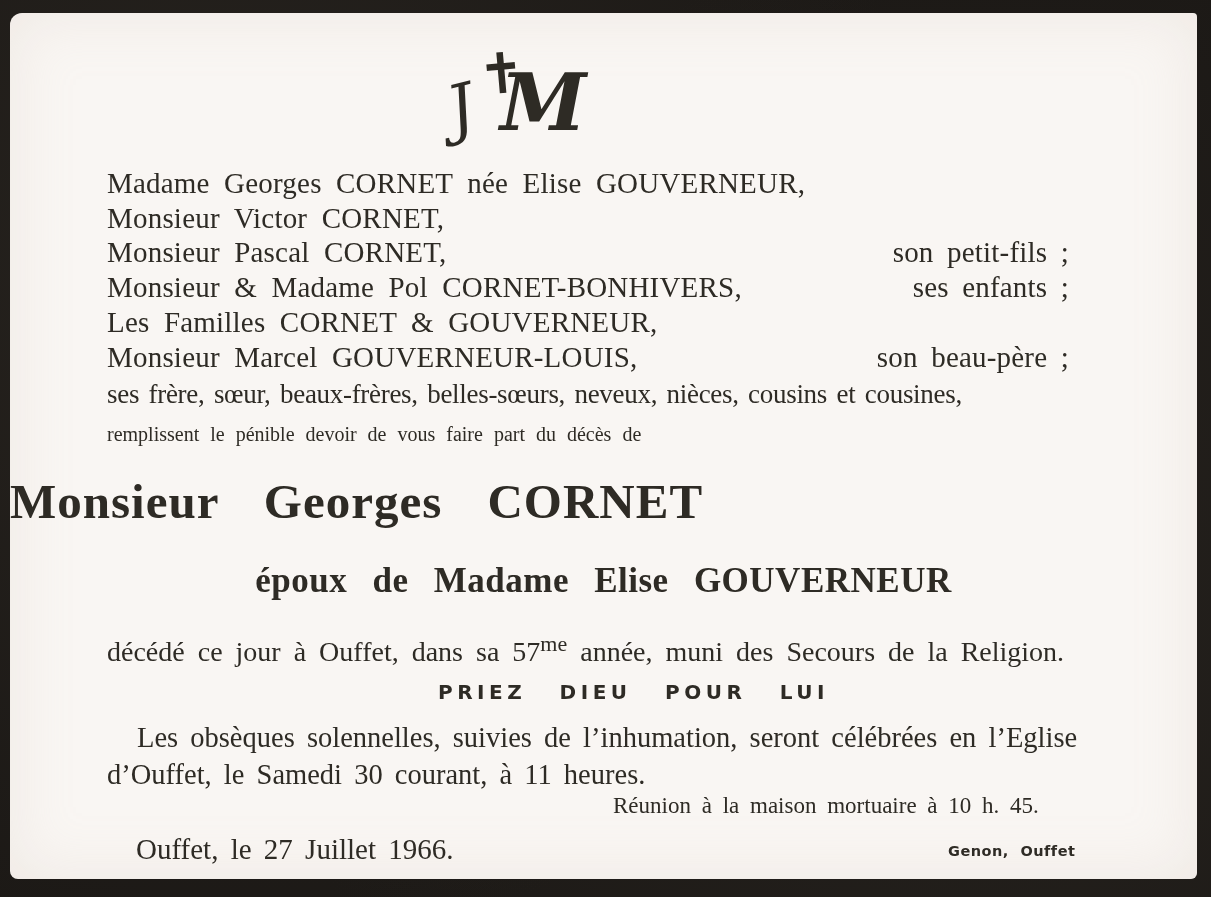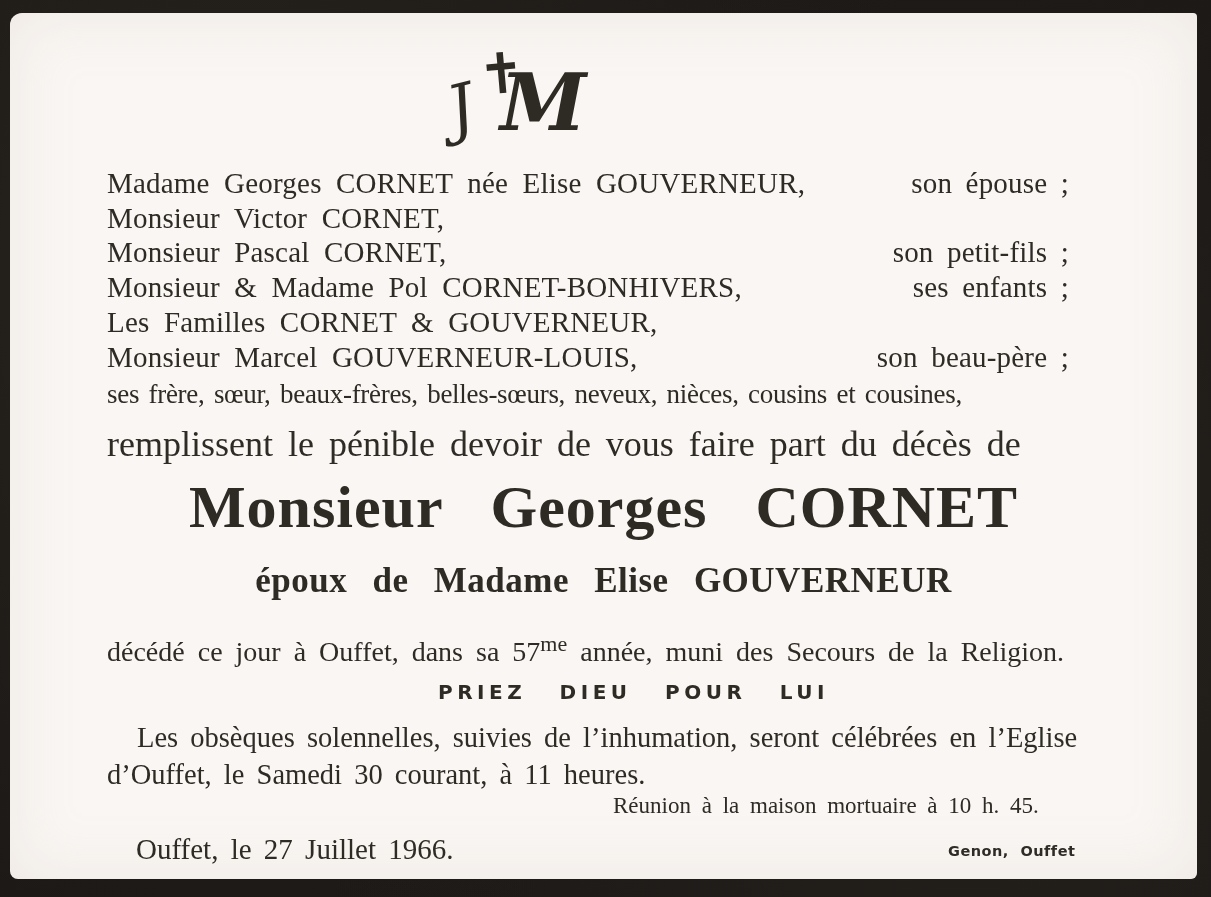--- a/index.html
+++ b/index.html
@@ -74,30 +74,30 @@
     position: absolute;
     left: 97px; top: 366px;
     font-size: 27px;
     letter-spacing: -0.3px;
     word-spacing: 3px;
     white-space: nowrap;
   }
   .intro-line {
     position: absolute;
     left: 97px; top: 410px;
-    font-size: 36px;
+    font-size: 20px;
     word-spacing: 6px;
     white-space: nowrap;
   }
   
   .deceased-name {
     position: absolute;
     left: 0; top: 460px; width: 100%;
-    text-align: center;
-    font-size: 60px; font-weight: bold;
+    text-align: left;
+    font-size: 49px; font-weight: bold;
     word-spacing: 32px; letter-spacing: 1px;
     white-space: nowrap;
   }
   .spouse-line {
     position: absolute;
     left: 0; top: 548px; width: 100%;
     text-align: center;
     font-size: 35px; font-weight: bold;
     word-spacing: 16px; letter-spacing: .5px;
     white-space: nowrap;
@@ -160,21 +160,20 @@
 
   <div class="monogram">
     <span class="j">J</span>
     <span class="cross">✝</span>
     <span class="m">M</span>
   </div>
 
   <div class="family-list">
     <div class="family-row">
       <span class="name">Madame Georges CORNET née Elise GOUVERNEUR,</span>
-      <span class="relation">son épouse ;</span>
     </div>
     <div class="family-row">
       <span class="name">Monsieur Victor CORNET,</span>
       <span class="relation"></span>
     </div>
     <div class="family-row">
       <span class="name">Monsieur Pascal CORNET,</span>
       <span class="relation">son petit-fils ;</span>
     </div>
     <div class="family-row">

